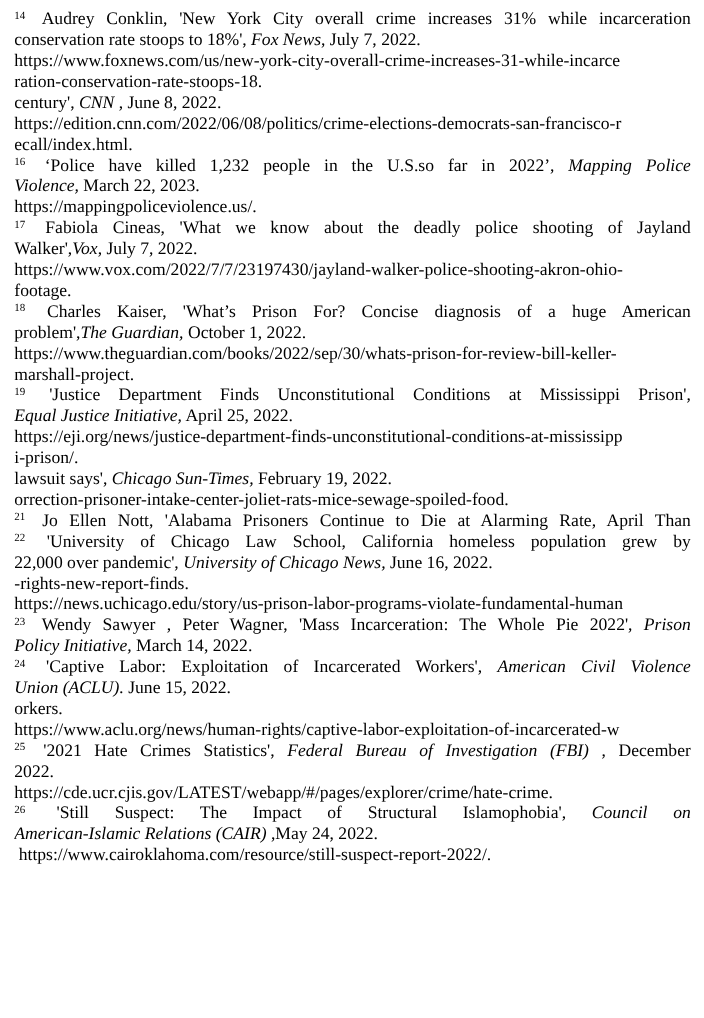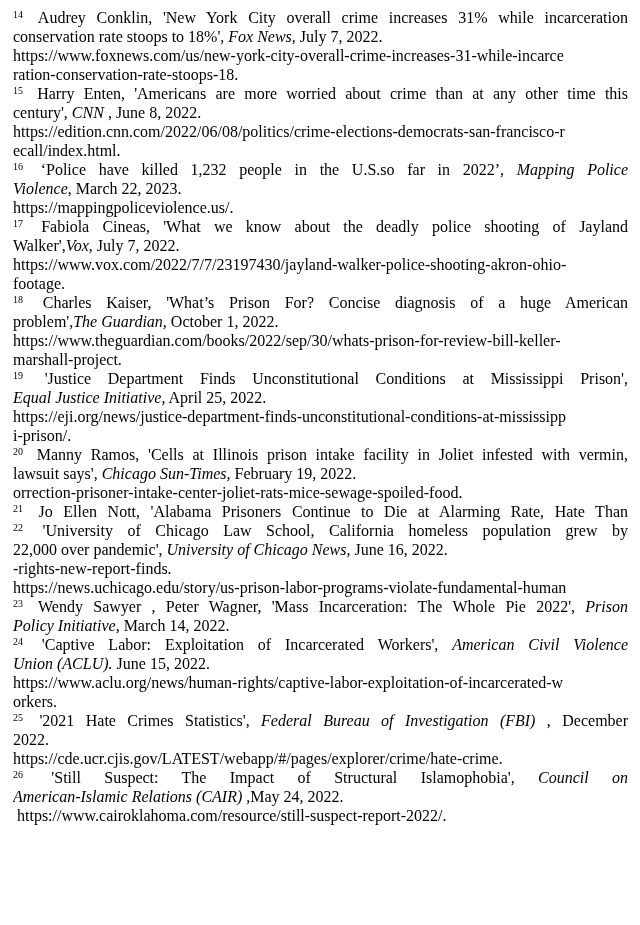--- a/index.html
+++ b/index.html
@@ -57,21 +57,20 @@
 
 <div class="page">
   <div id="footnotes-root">
       <div class="footnote">
         <div class="line justify"><span class="sup">14</span><span> Audrey Conklin, 'New York City overall crime increases 31% while incarceration</span></div>
         <div class="line"><span>conservation rate stoops to 18%', </span><em class="pub">Fox News</em><span>, July 7, 2022.</span></div>
         <div class="line"><span>https://www.foxnews.com/us/new-york-city-overall-crime-increases-31-while-incarce</span></div>
         <div class="line"><span>ration-conservation-rate-stoops-18.</span></div>
       </div>
       <div class="footnote">
-        <div class="line justify"><span class="sup">15</span><span> Harry Enten, 'Americans are more worried about crime than at any other time this</span></div>
         <div class="line"><span>century', </span><em class="pub">CNN</em><span> , June 8, 2022.</span></div>
         <div class="line"><span>https://edition.cnn.com/2022/06/08/politics/crime-elections-democrats-san-francisco-r</span></div>
         <div class="line"><span>ecall/index.html.</span></div>
       </div>
       <div class="footnote">
         <div class="line justify"><span class="sup">16</span><span> ‘Police have killed 1,232 people in the U.S.so far in 2022’, </span><em class="pub">Mapping Police</em></div>
         <div class="line"><em class="pub">Violence,</em><span> March 22, 2023.</span></div>
         <div class="line"><span>https://mappingpoliceviolence.us/.</span></div>
       </div>
       <div class="footnote">
@@ -86,42 +85,41 @@
         <div class="line"><span>https://www.theguardian.com/books/2022/sep/30/whats-prison-for-review-bill-keller-</span></div>
         <div class="line"><span>marshall-project.</span></div>
       </div>
       <div class="footnote">
         <div class="line justify"><span class="sup">19</span><span> 'Justice Department Finds Unconstitutional Conditions at Mississippi Prison',</span></div>
         <div class="line"><em class="pub">Equal Justice Initiative,</em><span> April 25, 2022.</span></div>
         <div class="line"><span>https://eji.org/news/justice-department-finds-unconstitutional-conditions-at-mississipp</span></div>
         <div class="line"><span>i-prison/.</span></div>
       </div>
       <div class="footnote">
-        <div class="line justify"><span class="sup">20</span><span> Manny Ramos, 'Cells at Illinois prison intake facility in Joliet infested with vermin,</span></div>
         <div class="line"><span>lawsuit says', </span><em class="pub">Chicago Sun-Times,</em><span> February 19, 2022.</span></div>
         <div class="line"><span>orrection-prisoner-intake-center-joliet-rats-mice-sewage-spoiled-food.</span></div>
       </div>
       <div class="footnote">
-        <div class="line justify"><span class="sup">21</span><span> Jo Ellen Nott, 'Alabama Prisoners Continue to Die at Alarming Rate, Hate Than</span></div>
+        <div class="line justify"><span class="sup">21</span><span> Jo Ellen Nott, 'Alabama Prisoners Continue to Die at Alarming Rate, April Than</span></div>
       </div>
       <div class="footnote">
         <div class="line justify"><span class="sup">22</span><span> 'University of Chicago Law School, California homeless population grew by</span></div>
         <div class="line"><span>22,000 over pandemic', </span><em class="pub">University of Chicago News,</em><span> June 16, 2022.</span></div>
         <div class="line"><span>-rights-new-report-finds.</span></div>
         <div class="line"><span>https://news.uchicago.edu/story/us-prison-labor-programs-violate-fundamental-human</span></div>
       </div>
       <div class="footnote">
         <div class="line justify"><span class="sup">23</span><span> Wendy Sawyer , Peter Wagner, 'Mass Incarceration: The Whole Pie 2022', </span><em class="pub">Prison</em></div>
         <div class="line"><em class="pub">Policy Initiative,</em><span> March 14, 2022.</span></div>
       </div>
       <div class="footnote">
         <div class="line justify"><span class="sup">24</span><span> 'Captive Labor: Exploitation of Incarcerated Workers', </span><em class="pub">American Civil Violence</em></div>
         <div class="line"><em class="pub">Union (ACLU).</em><span> June 15, 2022.</span></div>
+        <div class="line"><span>orkers.</span></div>
         <div class="line"><span>https://www.aclu.org/news/human-rights/captive-labor-exploitation-of-incarcerated-w</span></div>
-        <div class="line"><span>orkers.</span></div>
       </div>
       <div class="footnote">
         <div class="line justify"><span class="sup">25</span><span> '2021 Hate Crimes Statistics', </span><em class="pub">Federal Bureau of Investigation (FBI)</em><span> , December</span></div>
         <div class="line"><span>2022.</span></div>
         <div class="line"><span>https://cde.ucr.cjis.gov/LATEST/webapp/#/pages/explorer/crime/hate-crime.</span></div>
       </div>
       <div class="footnote">
         <div class="line justify"><span class="sup">26</span><span> 'Still Suspect: The Impact of Structural Islamophobia', </span><em class="pub">Council on</em></div>
         <div class="line"><em class="pub">American-Islamic Relations (CAIR)</em><span> ,May 24, 2022.</span></div>
         <div class="line"><span>&nbsp;https://www.cairoklahoma.com/resource/still-suspect-report-2022/.</span></div>

